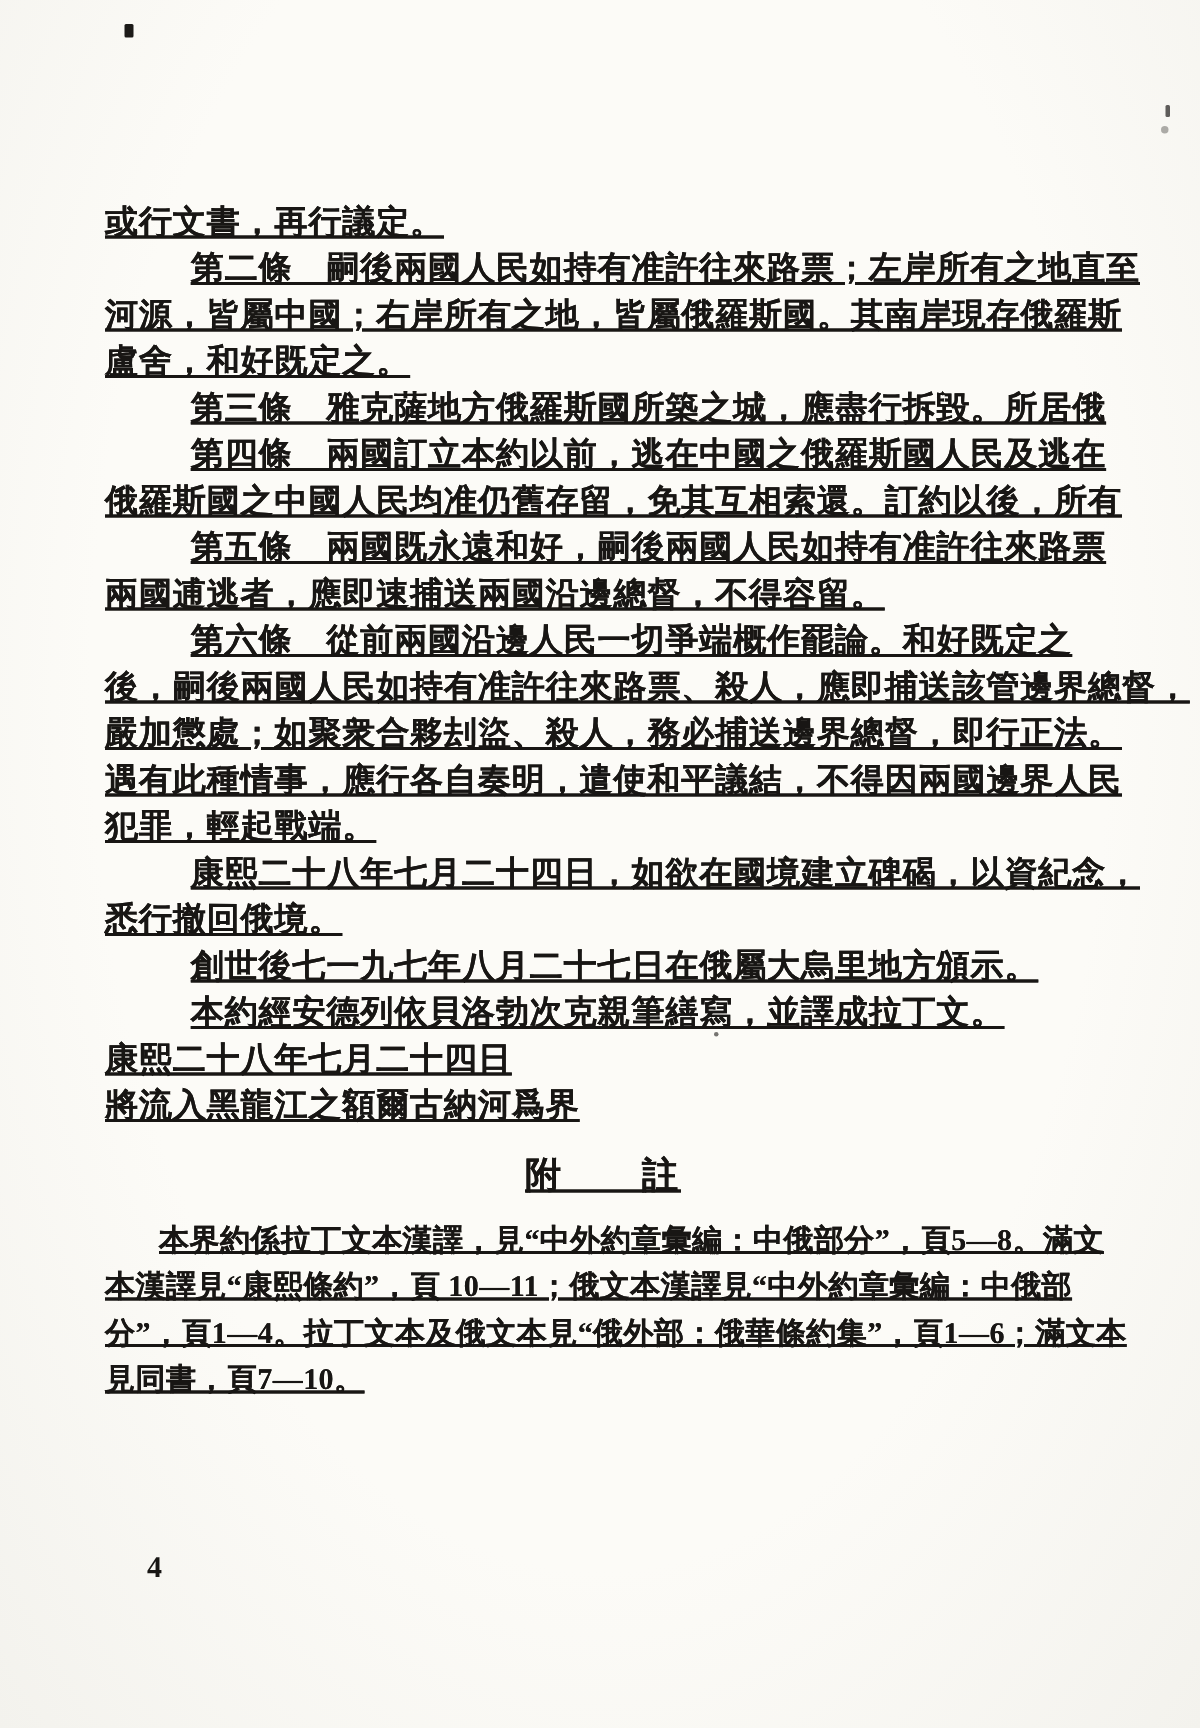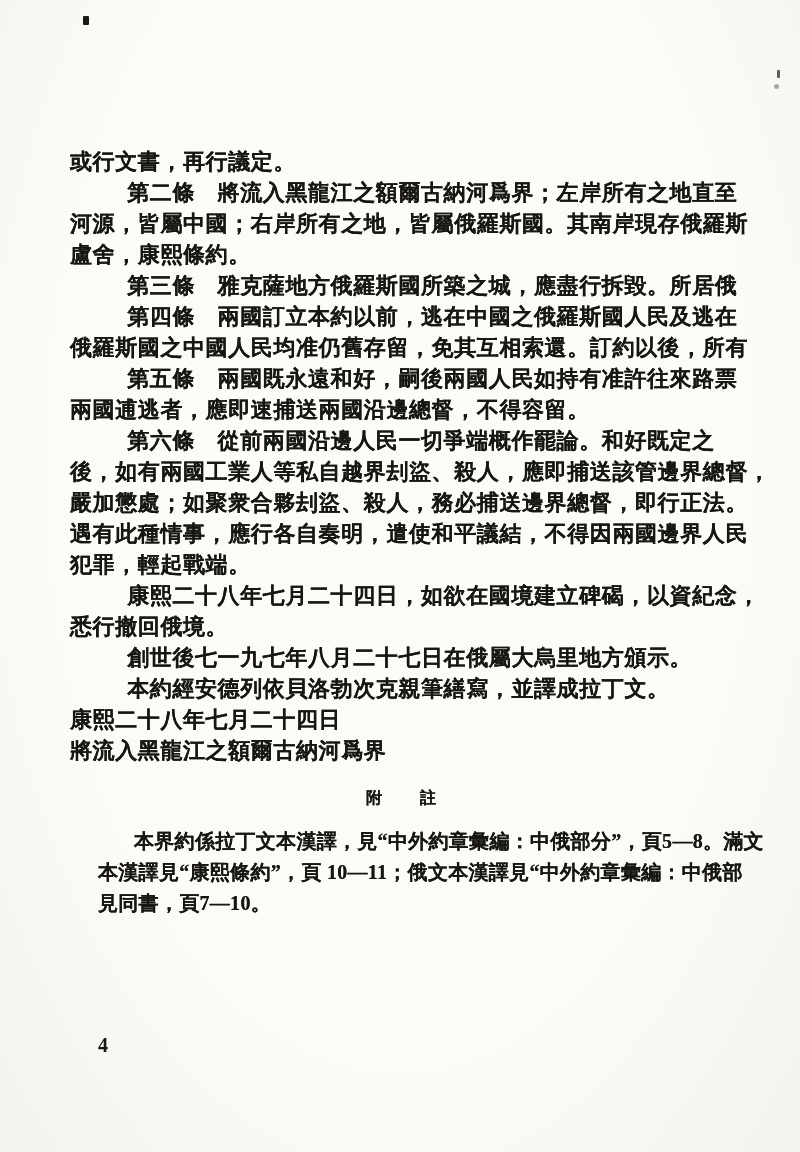--- a/index.html
+++ b/index.html
@@ -16,47 +16,47 @@
     color: #181614;
   }
   .page {
     position: absolute;
     inset: 0;
     background:
       radial-gradient(ellipse at 50% 40%, #fcfbf7 60%, #f3f2ed 100%);
   }
   .content {
     position: absolute;
-    top: 146px;
+    top: 132px;
     left: 70px;
     width: 664px;
+    text-decoration: underline;
   }
   .body-text .line {
     font-size: 22px;
     line-height: 31px;
     letter-spacing: 0.6px;
     font-weight: 600;
     white-space: nowrap;
     text-shadow: 0 0 0.4px #2a2824;
   }
   .body-text .line.indent {
     text-indent: 2.6em;
   }
   .appendix-heading {
     margin-top: 16px;
-    font-size: 16px;
+    font-size: 24px;
     line-height: 32px;
     font-weight: 700;
     text-align: center;
     letter-spacing: 2px;
     text-shadow: 0 0 0.4px #2a2824;
   }
   .note-text {
     margin-top: 12px;
-    margin-left: 28px;
   }
   .note-text .line {
     font-size: 20px;
     line-height: 31px;
     letter-spacing: 0.3px;
     font-weight: 600;
     white-space: nowrap;
     text-shadow: 0 0 0.4px #2a2824;
   }
   .note-text .line.indent {
@@ -88,46 +88,47 @@
 
   <span class="speck s1"></span>
   <span class="speck s2"></span>
   <span class="speck s3"></span>
   <span class="speck s4"></span>
 
   <div class="content">
 
     <div class="body-text">
         <div class="line">或行文書，再行議定。</div>
-        <div class="line indent">第二條　將流入黑龍江之額爾古納河爲界；左岸所有之地直至</div>
+        <div class="line indent">第二條　嗣後兩國人民如持有准許往來路票；左岸所有之地直至</div>
         <div class="line">河源，皆屬中國；右岸所有之地，皆屬俄羅斯國。其南岸現存俄羅斯</div>
-        <div class="line">盧舍，康熙條約。</div>
+        <div class="line">盧舍，和好既定之。</div>
         <div class="line indent">第三條　雅克薩地方俄羅斯國所築之城，應盡行拆毀。所居俄</div>
         <div class="line indent">第四條　兩國訂立本約以前，逃在中國之俄羅斯國人民及逃在</div>
         <div class="line">俄羅斯國之中國人民均准仍舊存留，免其互相索還。訂約以後，所有</div>
         <div class="line indent">第五條　兩國既永遠和好，嗣後兩國人民如持有准許往來路票</div>
         <div class="line">兩國逋逃者，應即速捕送兩國沿邊總督，不得容留。</div>
         <div class="line indent">第六條　從前兩國沿邊人民一切爭端概作罷論。和好既定之</div>
-        <div class="line">後，如有兩國工業人等私自越界刦盜、殺人，應即捕送該管邊界總督，</div>
+        <div class="line">後，嗣後兩國人民如持有准許往來路票、殺人，應即捕送該管邊界總督，</div>
         <div class="line">嚴加懲處；如聚衆合夥刦盜、殺人，務必捕送邊界總督，即行正法。</div>
         <div class="line">遇有此種情事，應行各自奏明，遣使和平議結，不得因兩國邊界人民</div>
         <div class="line">犯罪，輕起戰端。</div>
         <div class="line indent">康熙二十八年七月二十四日，如欲在國境建立碑碣，以資紀念，</div>
         <div class="line">悉行撤回俄境。</div>
         <div class="line indent">創世後七一九七年八月二十七日在俄屬大烏里地方頒示。</div>
         <div class="line indent">本約經安德列依貝洛勃次克親筆繕寫，並譯成拉丁文。</div>
         <div class="line">康熙二十八年七月二十四日</div>
         <div class="line">將流入黑龍江之額爾古納河爲界</div>
       </div>
 
     <div class="appendix-heading">附　　註</div>
 
     <div class="note-text">
         <div class="line indent">本界約係拉丁文本漢譯，見“中外約章彙編：中俄部分”，頁5—8。滿文</div>
         <div class="line">本漢譯見“康熙條約”，頁 10—11；俄文本漢譯見“中外約章彙編：中俄部</div>
+        <div class="line">分”，頁1—4。拉丁文本及俄文本見“俄外部：俄華條約集”，頁1—6；滿文本</div>
         <div class="line">見同書，頁7—10。</div>
       </div>
 
   </div>
 
   <div class="page-number">4</div>
 
 </div>
 
 </body></html>

